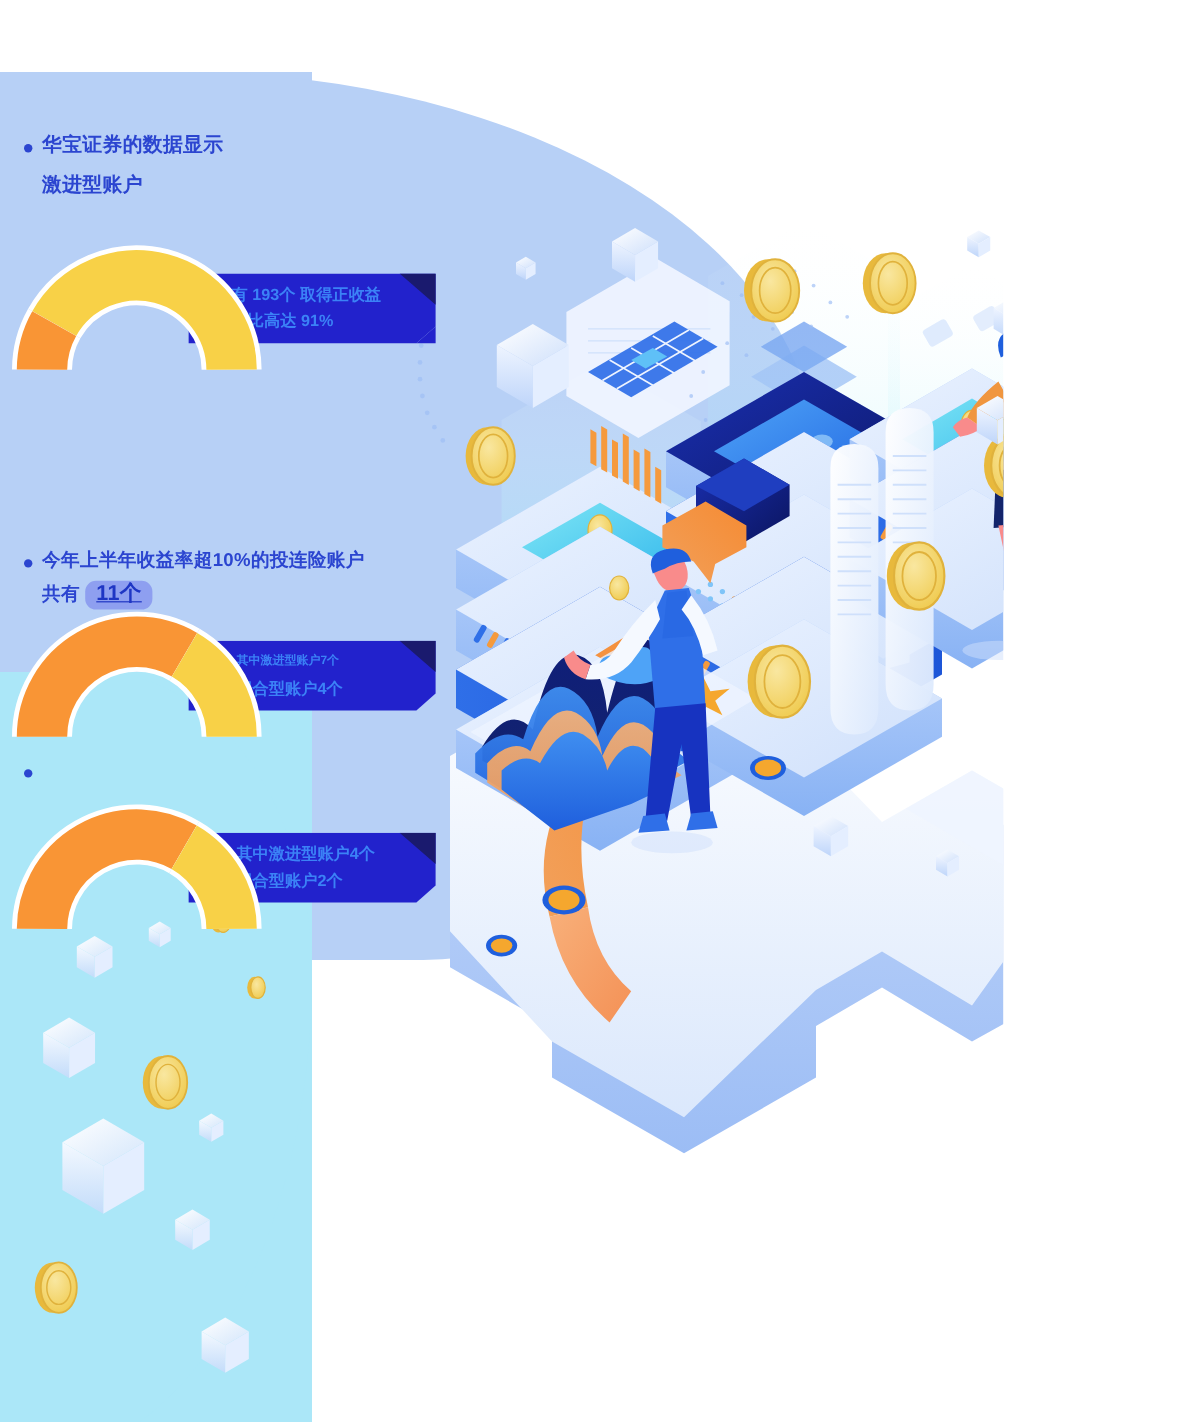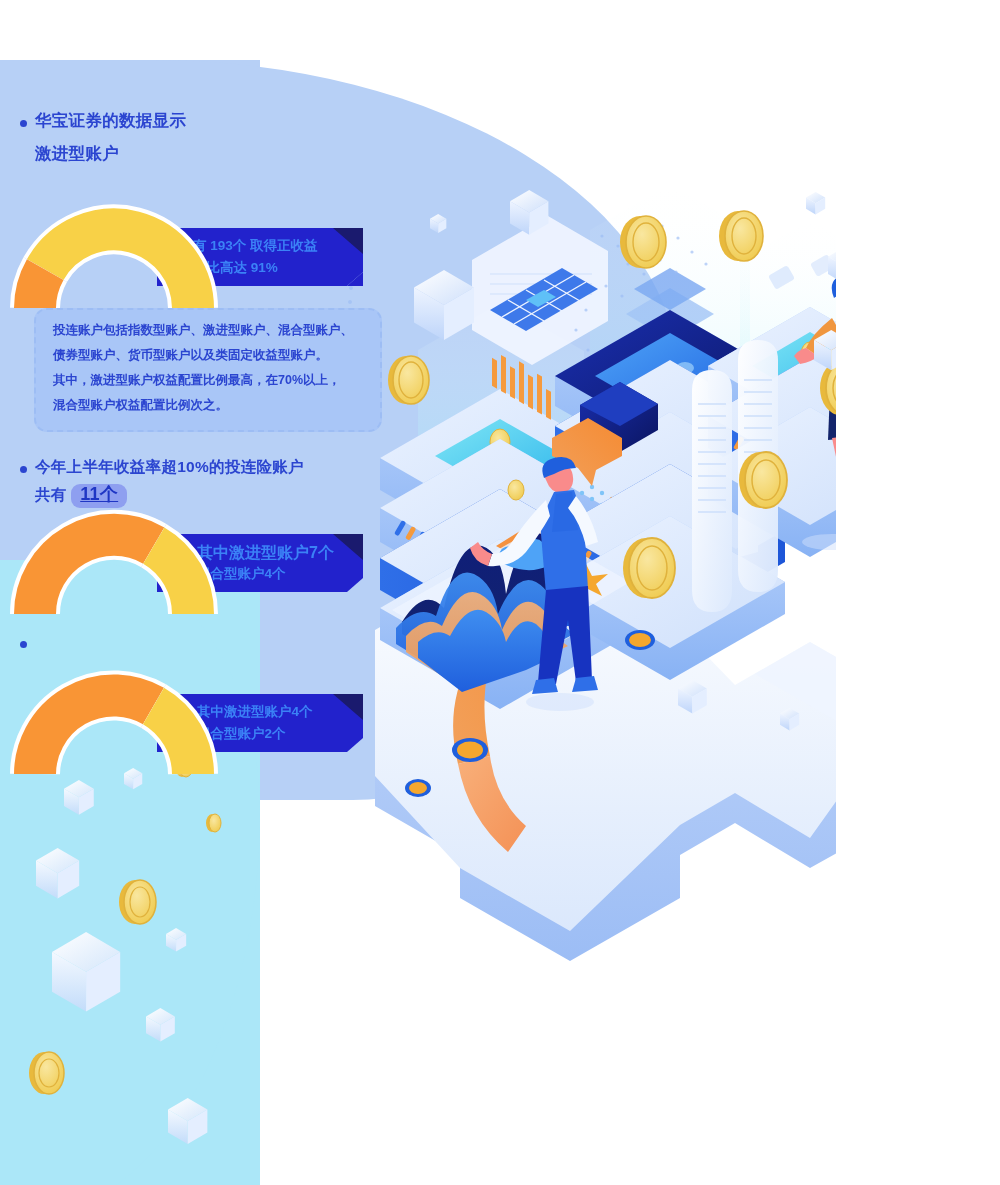--- a/index.html
+++ b/index.html
@@ -639,40 +639,34 @@
 
         <path d="M 169 92 A 79 79 0 0 0 21.2 53.6" stroke="#ffffff" stroke-width="50"></path>
         <path d="M 169 92 A 79 79 0 0 0 21.2 53.6" stroke="#f8d147" stroke-width="42"></path>
         <path d="M 21.2 53.6 A 79 79 0 0 0 11 92" stroke="#ffffff" stroke-width="50"></path>
         <path d="M 21.2 53.6 A 79 79 0 0 0 11 92" stroke="#f99535" stroke-width="42"></path>
       </g>
       <rect x="0" y="88" width="180" height="12" fill="none"></rect>
     </svg>
   </div>
 
-  <div class="notebox">
-    <div class="ln" style="top:12px;">投连账户包括指数型账户、激进型账户、混合型账户、</div>
-    <div class="ln" style="top:37px;">债券型账户、货币型账户以及类固定收益型账户。</div>
-    <div class="ln" style="top:62px;">其中，激进型账户权益配置比例最高，在70%以上，</div>
-    <div class="ln" style="top:87px;">混合型账户权益配置比例次之。</div>
-  </div>
 
   <div class="bullet" style="left:20px;top:466px;"></div>
   <div class="tx" style="left:35px;top:457px;font-size:15.5px;">今年上半年收益率超10%的投连险账户</div>
   <div class="tx" style="left:35px;top:484px;font-size:15.5px;">
     <span>共有</span>
     <span class="hl" style="font-size:18px;text-decoration:underline;">11个</span>
   </div>
 
   <div class="banner" style="left:157px;top:534px;width:210px;height:64px;">
     <svg width="212" height="66" viewBox="0 0 212 66">
       <path d="M0 0 L186 0 L206 0 L206 44 L190 58 L0 58 Z" fill="#2222cc"></path>
       <path d="M206 0 L176 0 L206 26 Z" fill="#1a1a6e"></path>
     </svg>
-    <div class="btext" style="left:40px;top:9px;font-size:16px;">其中激进型账户7个</div>
+    <div class="btext" style="left:40px;top:9px;font-size:10px;">其中激进型账户7个</div>
     <div class="btext" style="left:40px;top:31px;font-size:13.5px;">混合型账户4个</div>
   </div>
 
   <div class="gauge" style="left:24px;top:522px;">
     <svg width="180" height="100" viewBox="0 0 180 100">
       <g fill="none" stroke-linecap="butt">
 
         <path d="M 11 92 A 79 79 0 0 1 129.8 23.6" stroke="#ffffff" stroke-width="50"></path>
         <path d="M 11 92 A 79 79 0 0 1 129.8 23.6" stroke="#f99535" stroke-width="42"></path>
         <path d="M 129.8 23.6 A 79 79 0 0 1 169 92" stroke="#ffffff" stroke-width="50"></path>

